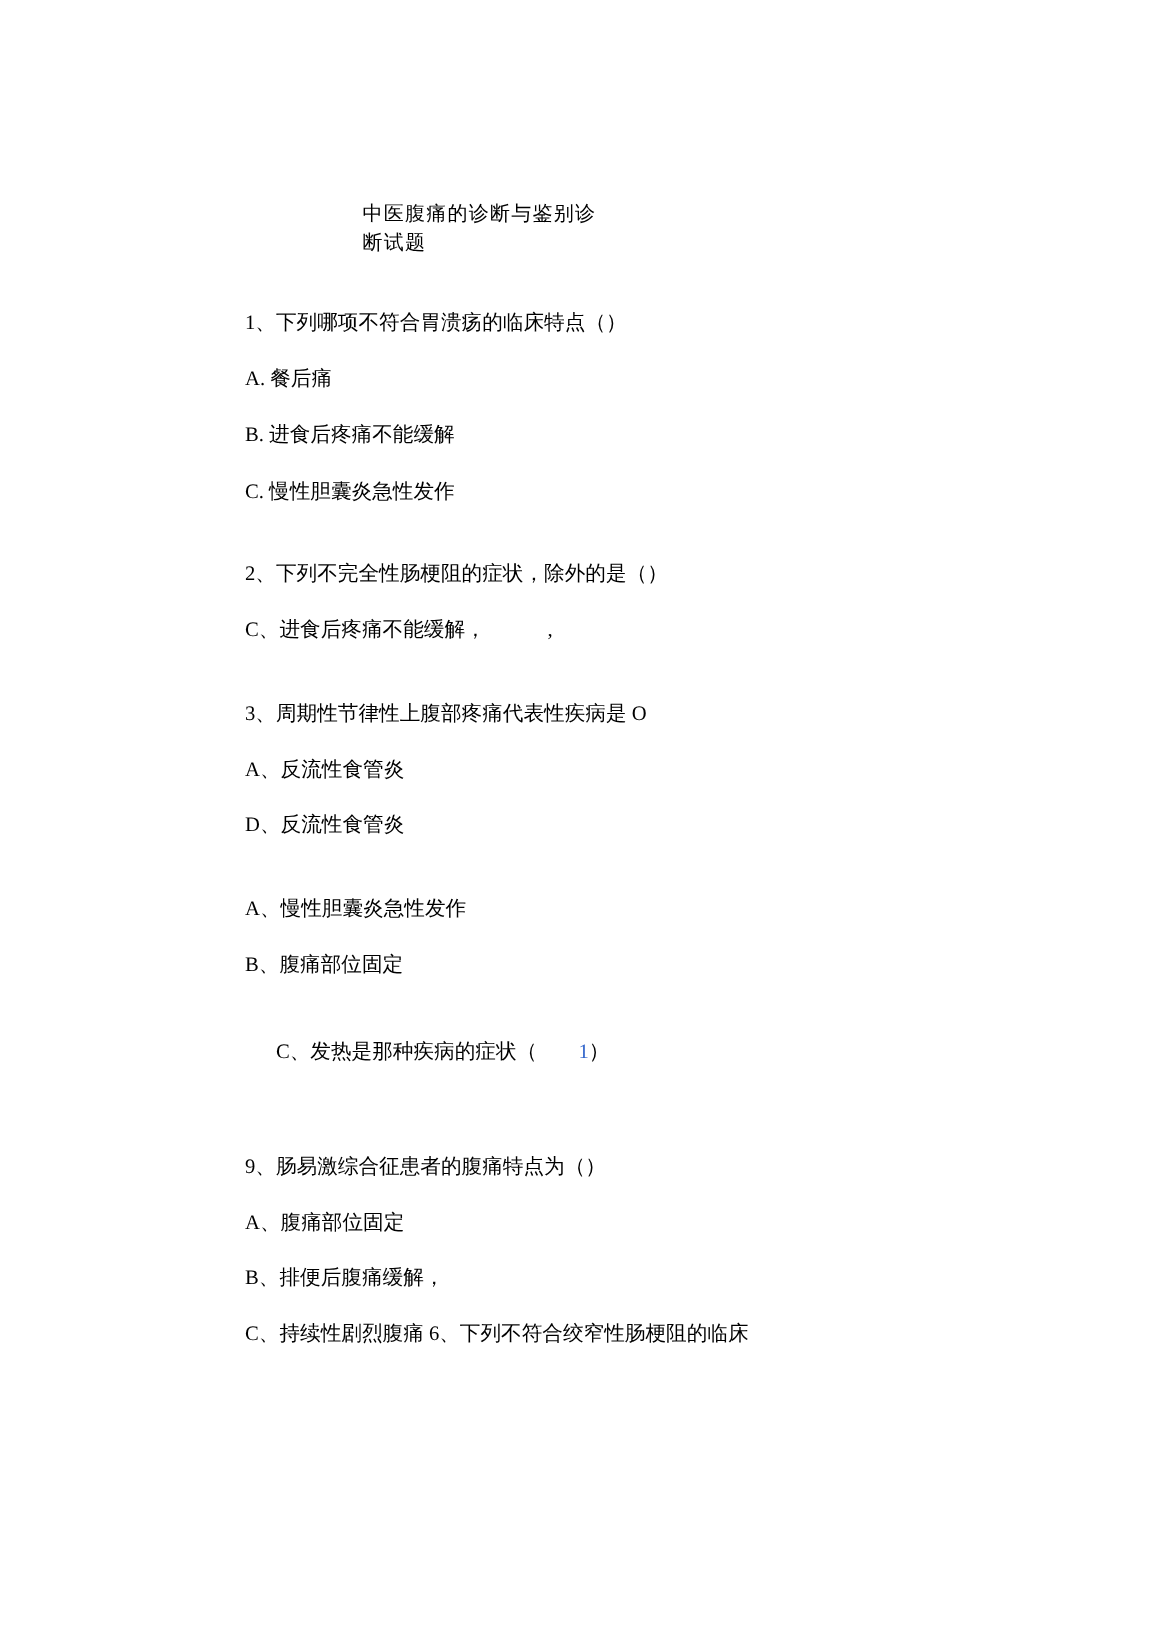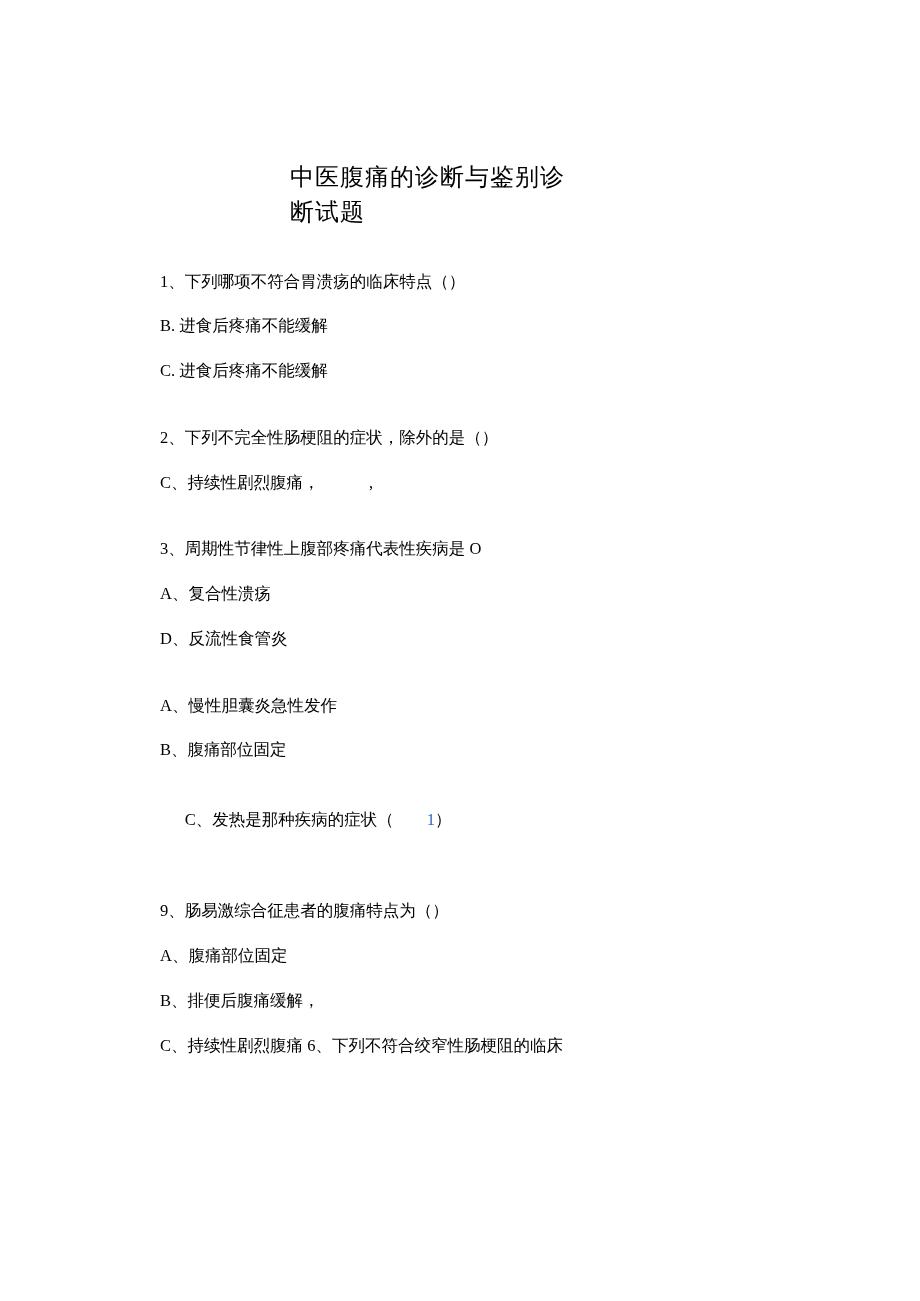--- a/index.html
+++ b/index.html
@@ -14,27 +14,28 @@
     min-height: 1301px;
     padding: 160px 160px 80px 160px;
     position: relative;
   }
   .title-block {
     margin: 0 auto 40px auto;
     width: 340px;
     text-align: left;
   }
   .title-line {
-    font-size: 24px;
+    font-size: 16px;
     line-height: 1.45;
     letter-spacing: 1px;
   }
   .content {
     font-size: 16.5px;
     line-height: 1.5;
+    margin-left: 36px;
   }
   .line {
     margin-bottom: 20px;
     white-space: pre-wrap;
   }
   .group-gap {
     height: 22px;
   }
   .inline-blue {
     color: #3366cc;
@@ -46,30 +47,31 @@
 <div class="page">
 
   <div class="title-block">
     <div class="title-line">中医腹痛的诊断与鉴别诊</div>
     <div class="title-line">断试题</div>
   </div>
 
   <div class="content">
 
     <div class="line">1、下列哪项不符合胃溃疡的临床特点（）</div>
+    <div class="line">A. 餐后痛</div>
     <div class="line">B. 进食后疼痛不能缓解</div>
-    <div class="line">C. 进食后疼痛不能缓解</div>
+    <div class="line">C. 慢性胆囊炎急性发作</div>
     <div class="group-gap"></div>
 
     <div class="line">2、下列不完全性肠梗阻的症状，除外的是（）</div>
-    <div class="line">C、持续性剧烈腹痛，            ,</div>
+    <div class="line">C、进食后疼痛不能缓解，            ,</div>
     <div class="group-gap"></div>
 
     <div class="line">3、周期性节律性上腹部疼痛代表性疾病是 O</div>
-    <div class="line">A、复合性溃疡</div>
+    <div class="line">A、反流性食管炎</div>
     <div class="line">D、反流性食管炎</div>
     <div class="group-gap"></div>
 
     <div class="line">A、慢性胆囊炎急性发作</div>
     <div class="line">B、腹痛部位固定</div>
     <div class="line">
       <span>C、发热是那种疾病的症状（        </span><span class="inline-blue">1</span><span>）</span>
     </div>
     <div class="group-gap"></div>
 

